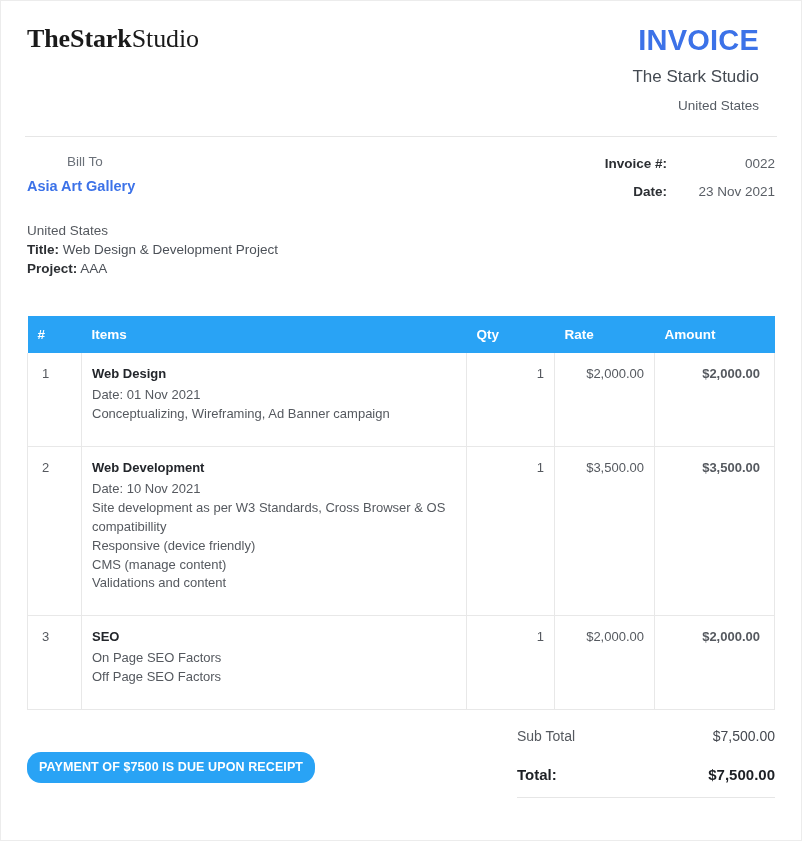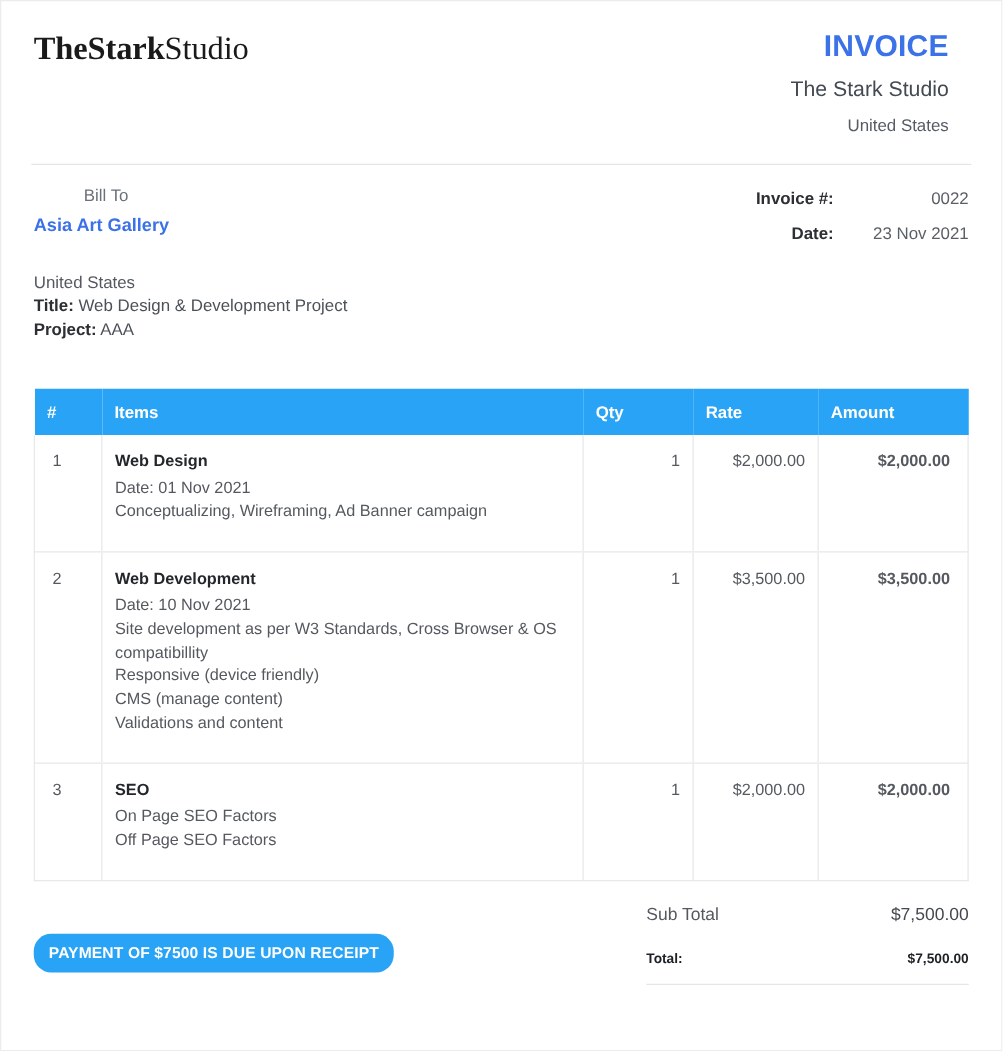--- a/index.html
+++ b/index.html
@@ -34,21 +34,21 @@
     color: #1a1a1a;
     line-height: 1.1;
     letter-spacing: -0.1px;
     white-space: nowrap;
   }
   .logo .logo-strong { font-weight: bold; }
   .logo .logo-light  { font-weight: normal; }
 
   .header-right { text-align: right; }
   .invoice-title {
-    font-size: 24px;
+    font-size: 29px;
     font-weight: bold;
     color: #3c72e8;
     letter-spacing: 0.2px;
     line-height: 1.05;
     margin-bottom: 12px;
   }
   .company-name {
     font-size: 17px;
     color: #444a52;
     font-weight: normal;
@@ -195,21 +195,21 @@
     font-size: 14px;
   }
   .tot-row.subtotal {
     color: #55595f;
     padding: 4px 0 0 0;
   }
   .tot-row.subtotal .tval { color: #44484f; }
   .tot-row.grand {
     font-weight: bold;
     color: #1d2025;
-    font-size: 11px;
+    font-size: 15px;
     padding: 22px 0 14px 0;
   }
   .tot-divider { border-top: 1px solid #e6e6e6; }
 </style>
 </head>
 <body>
 
 <div class="page">
 
   <div class="header">

